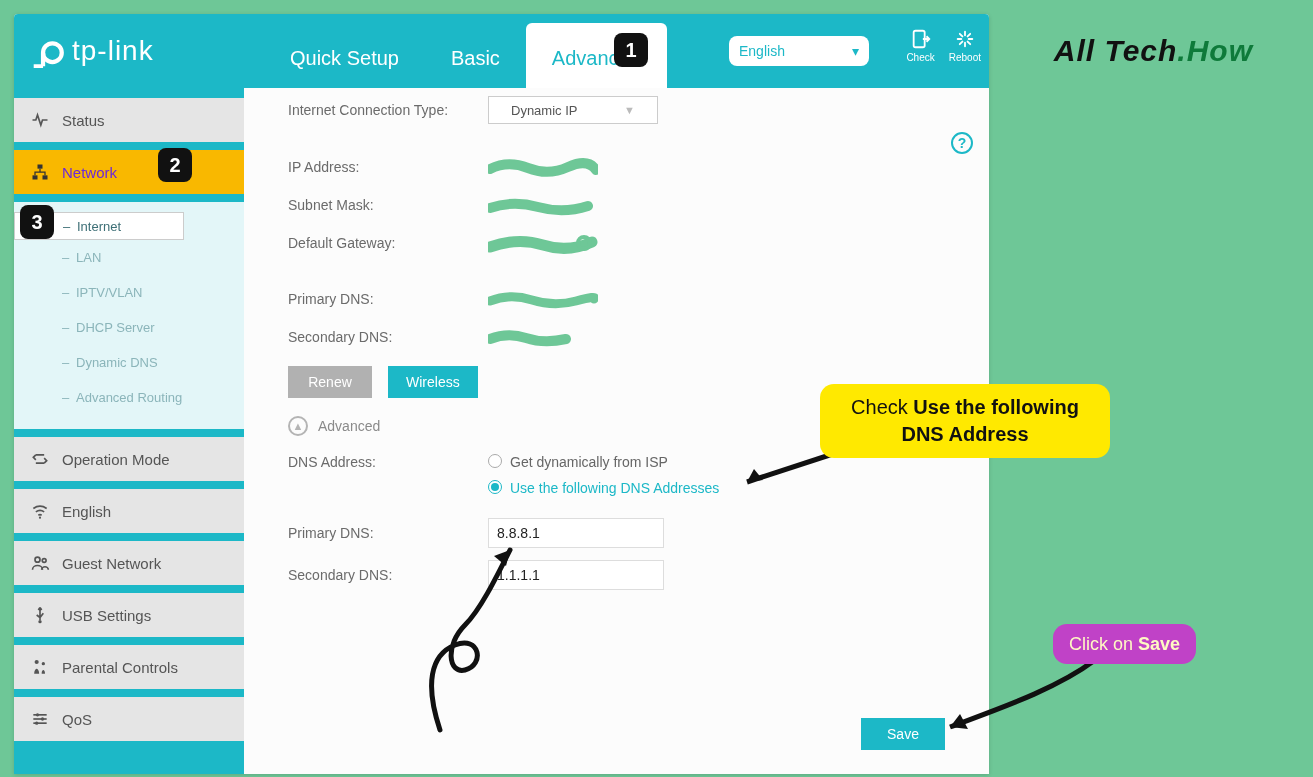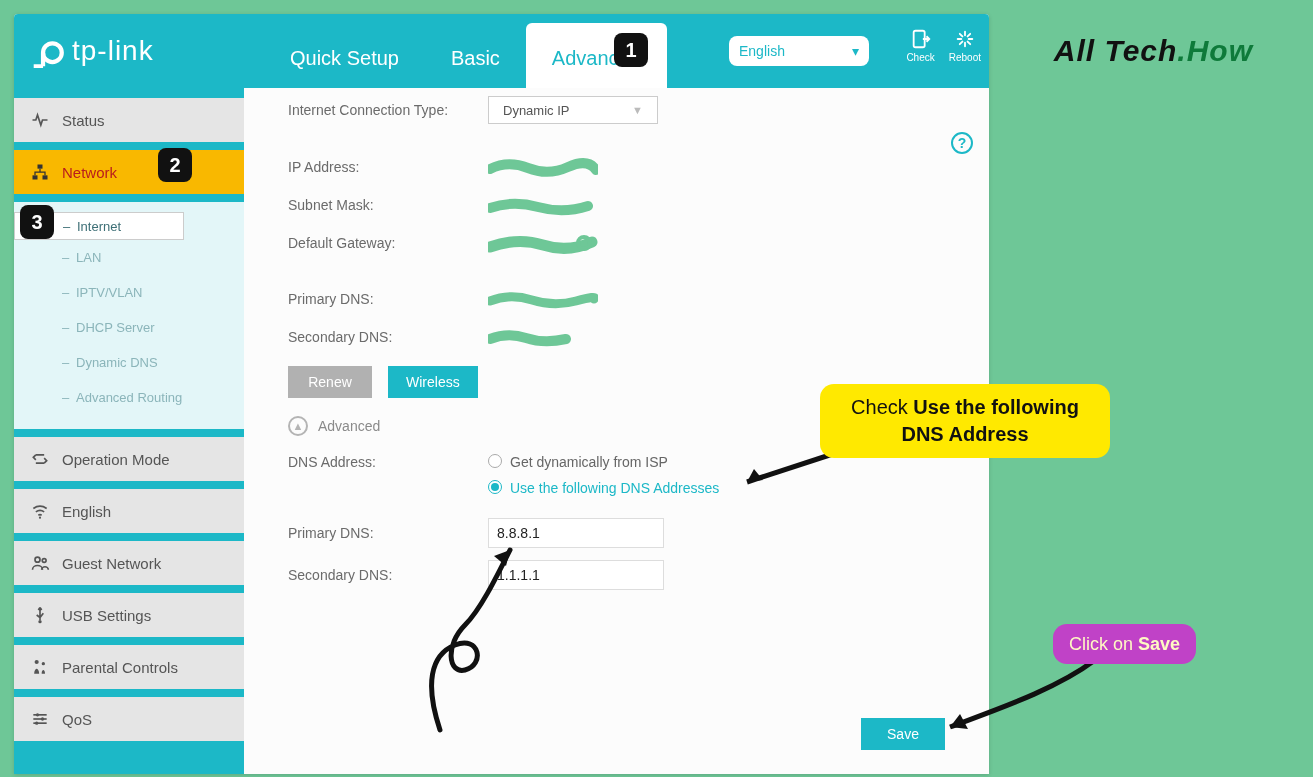--- a/index.html
+++ b/index.html
@@ -130,21 +130,21 @@
     margin: 0 0 0 0;
     height: 44px;
     display: flex;
     align-items: center;
     gap: 12px;
     padding: 0 16px;
     font-size: 15px;
     color: #555;
     cursor: pointer;
   }
-  .navitem.active { background: #f9b800; color: #b91c1c; }
+  .navitem.active { background: #f9b800; color: #6d28d9; }
   .navitem svg { width: 20px; height: 20px; flex: 0 0 20px; }
   .subnav {
     background: #e3f6f8;
     padding: 10px 0 14px 0;
   }
   .subnav .sub {
     padding: 10px 0 10px 62px;
     font-size: 13px;
     color: #8bb5ba;
     cursor: pointer;
@@ -188,21 +188,21 @@
     margin-bottom: 12px;
     min-height: 26px;
   }
   .formrow .lbl { width: 200px; }
   .formrow .val { flex: 1; }
   .sel {
     width: 170px; height: 28px;
     border: 1px solid #ccc;
     background: #fff;
     display: flex; align-items: center; justify-content: space-between;
-    padding: 0 14px; color: #555;
+    padding: 0 22px; color: #555;
     font-size: 13px;
     cursor: pointer;
   }
   .sel .tri { color: #bbb; font-size: 11px; }
   .redact {
     width: 110px; height: 18px; position: relative;
   }
   .redact svg { width: 110px; height: 22px; }
   .btnrow { display: flex; gap: 16px; margin: 16px 0 18px 0; }
   .btn {

